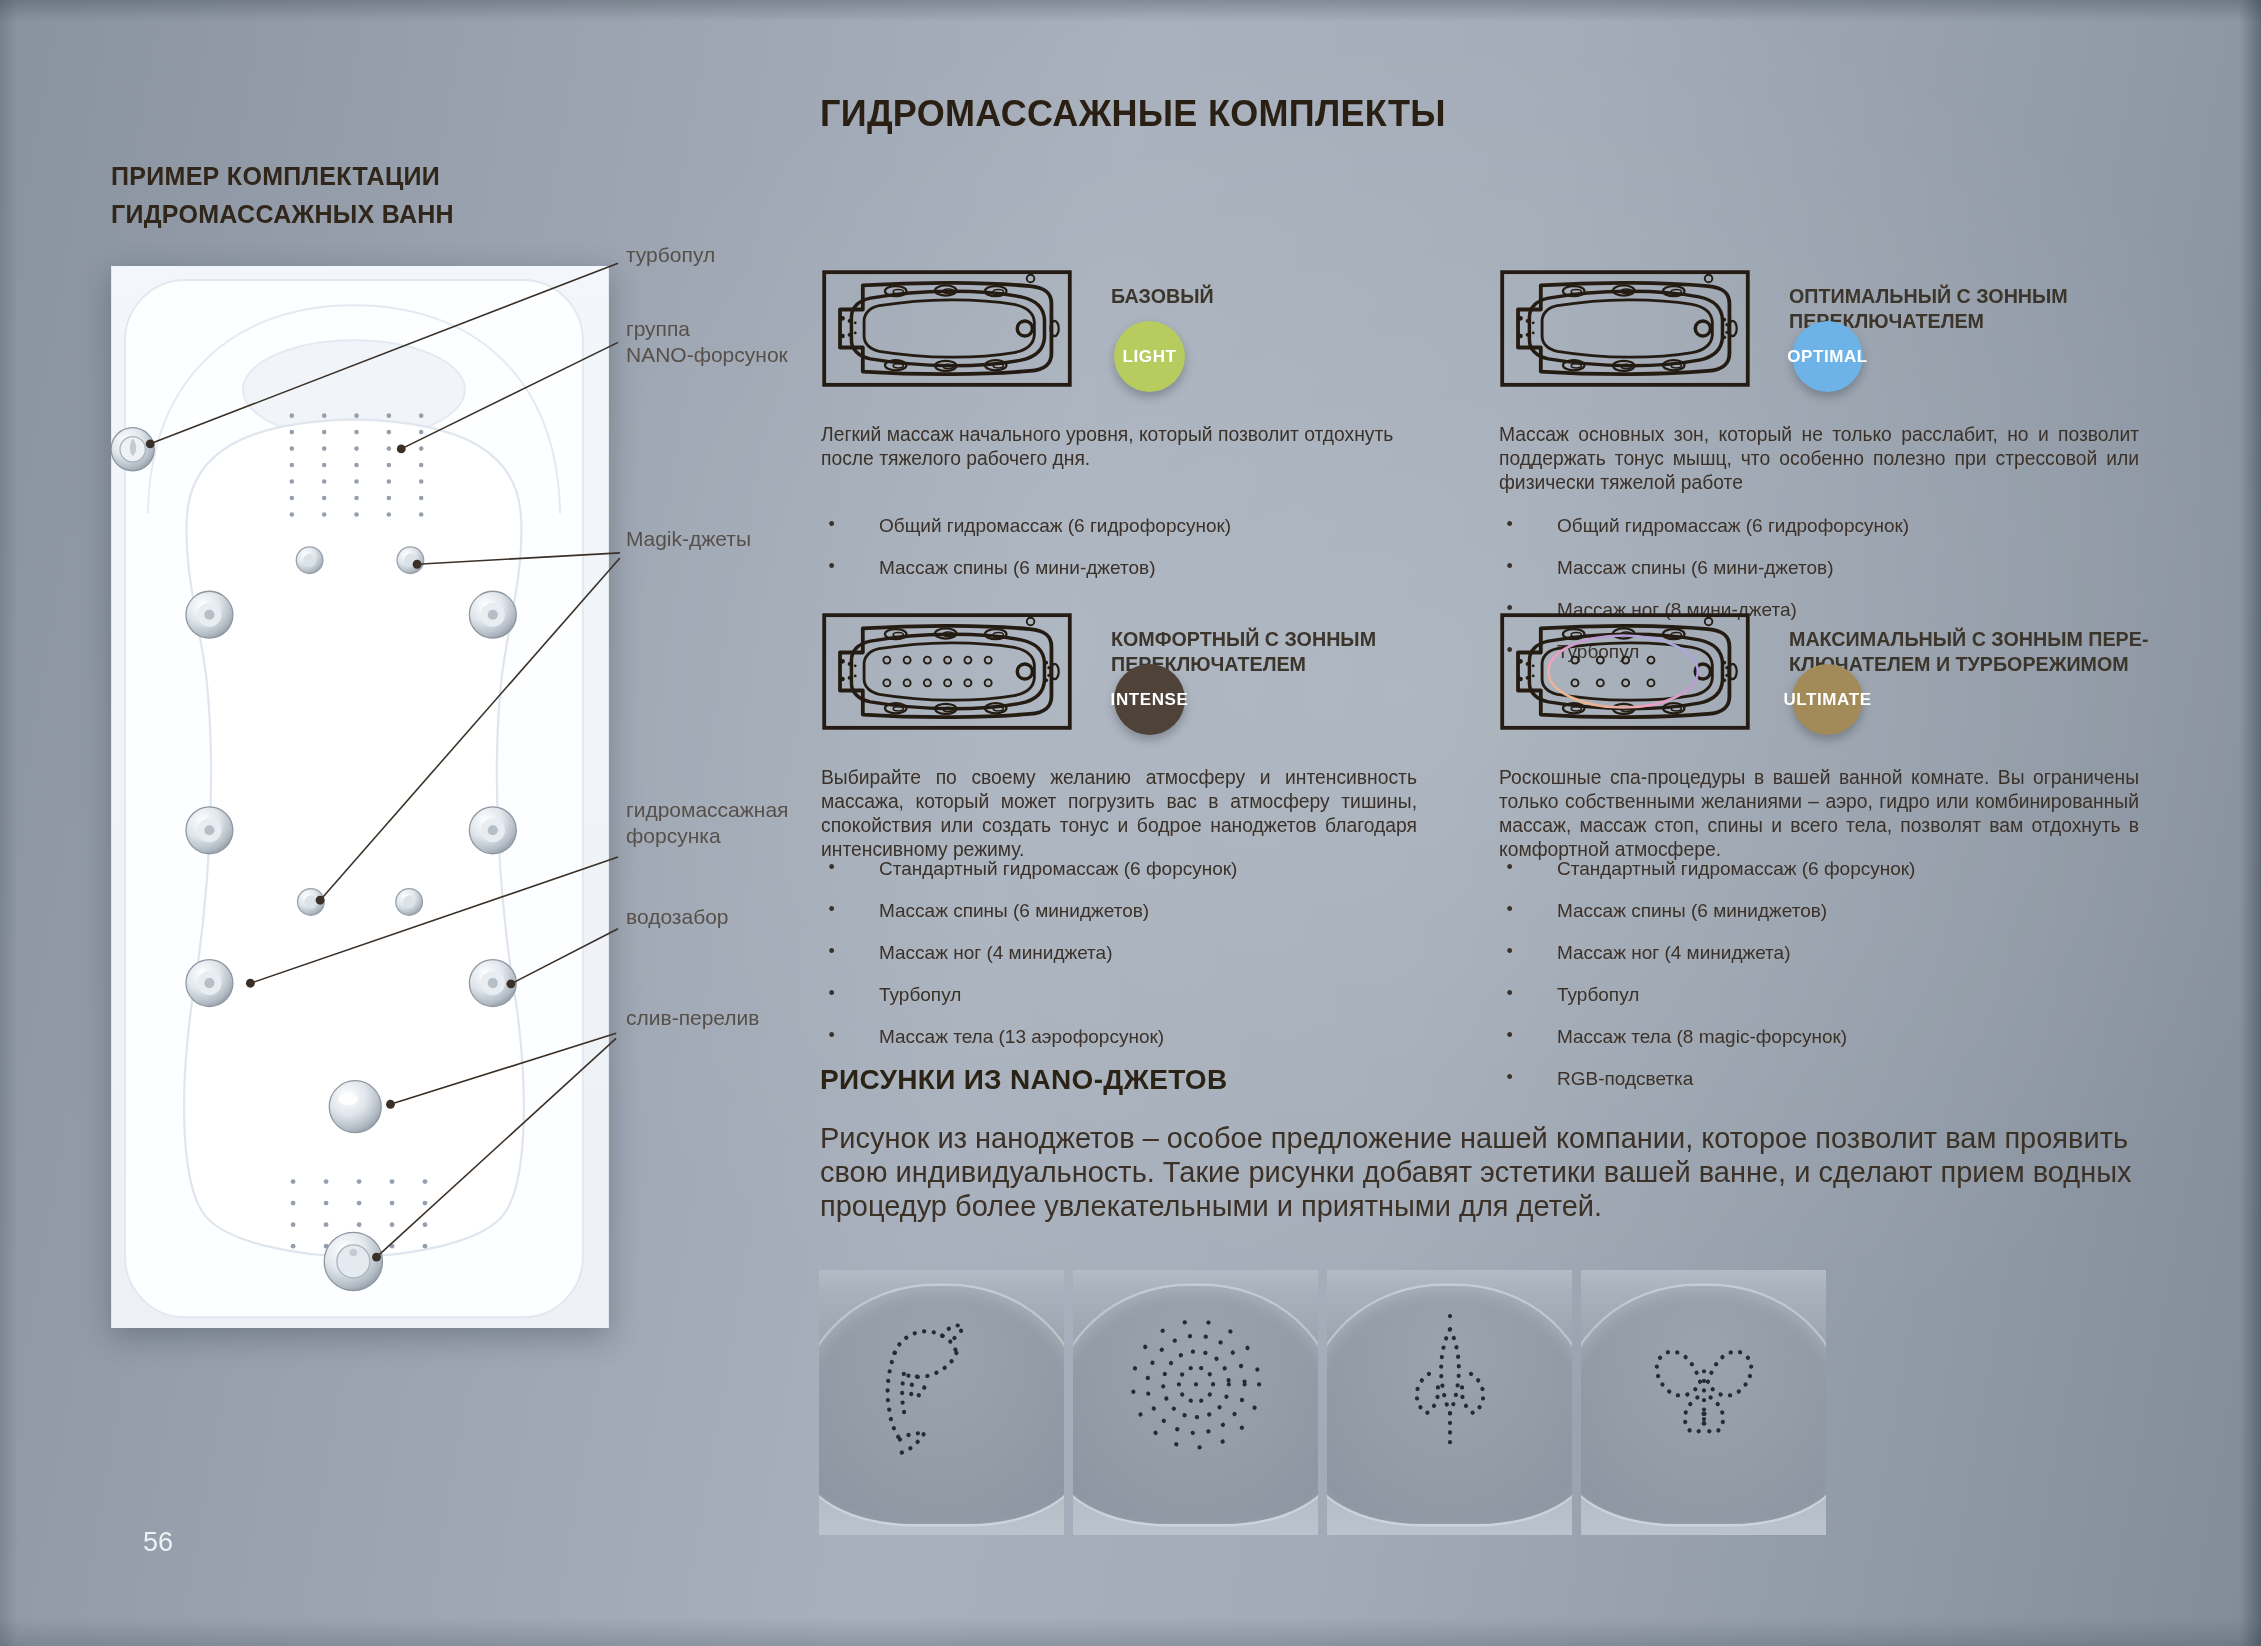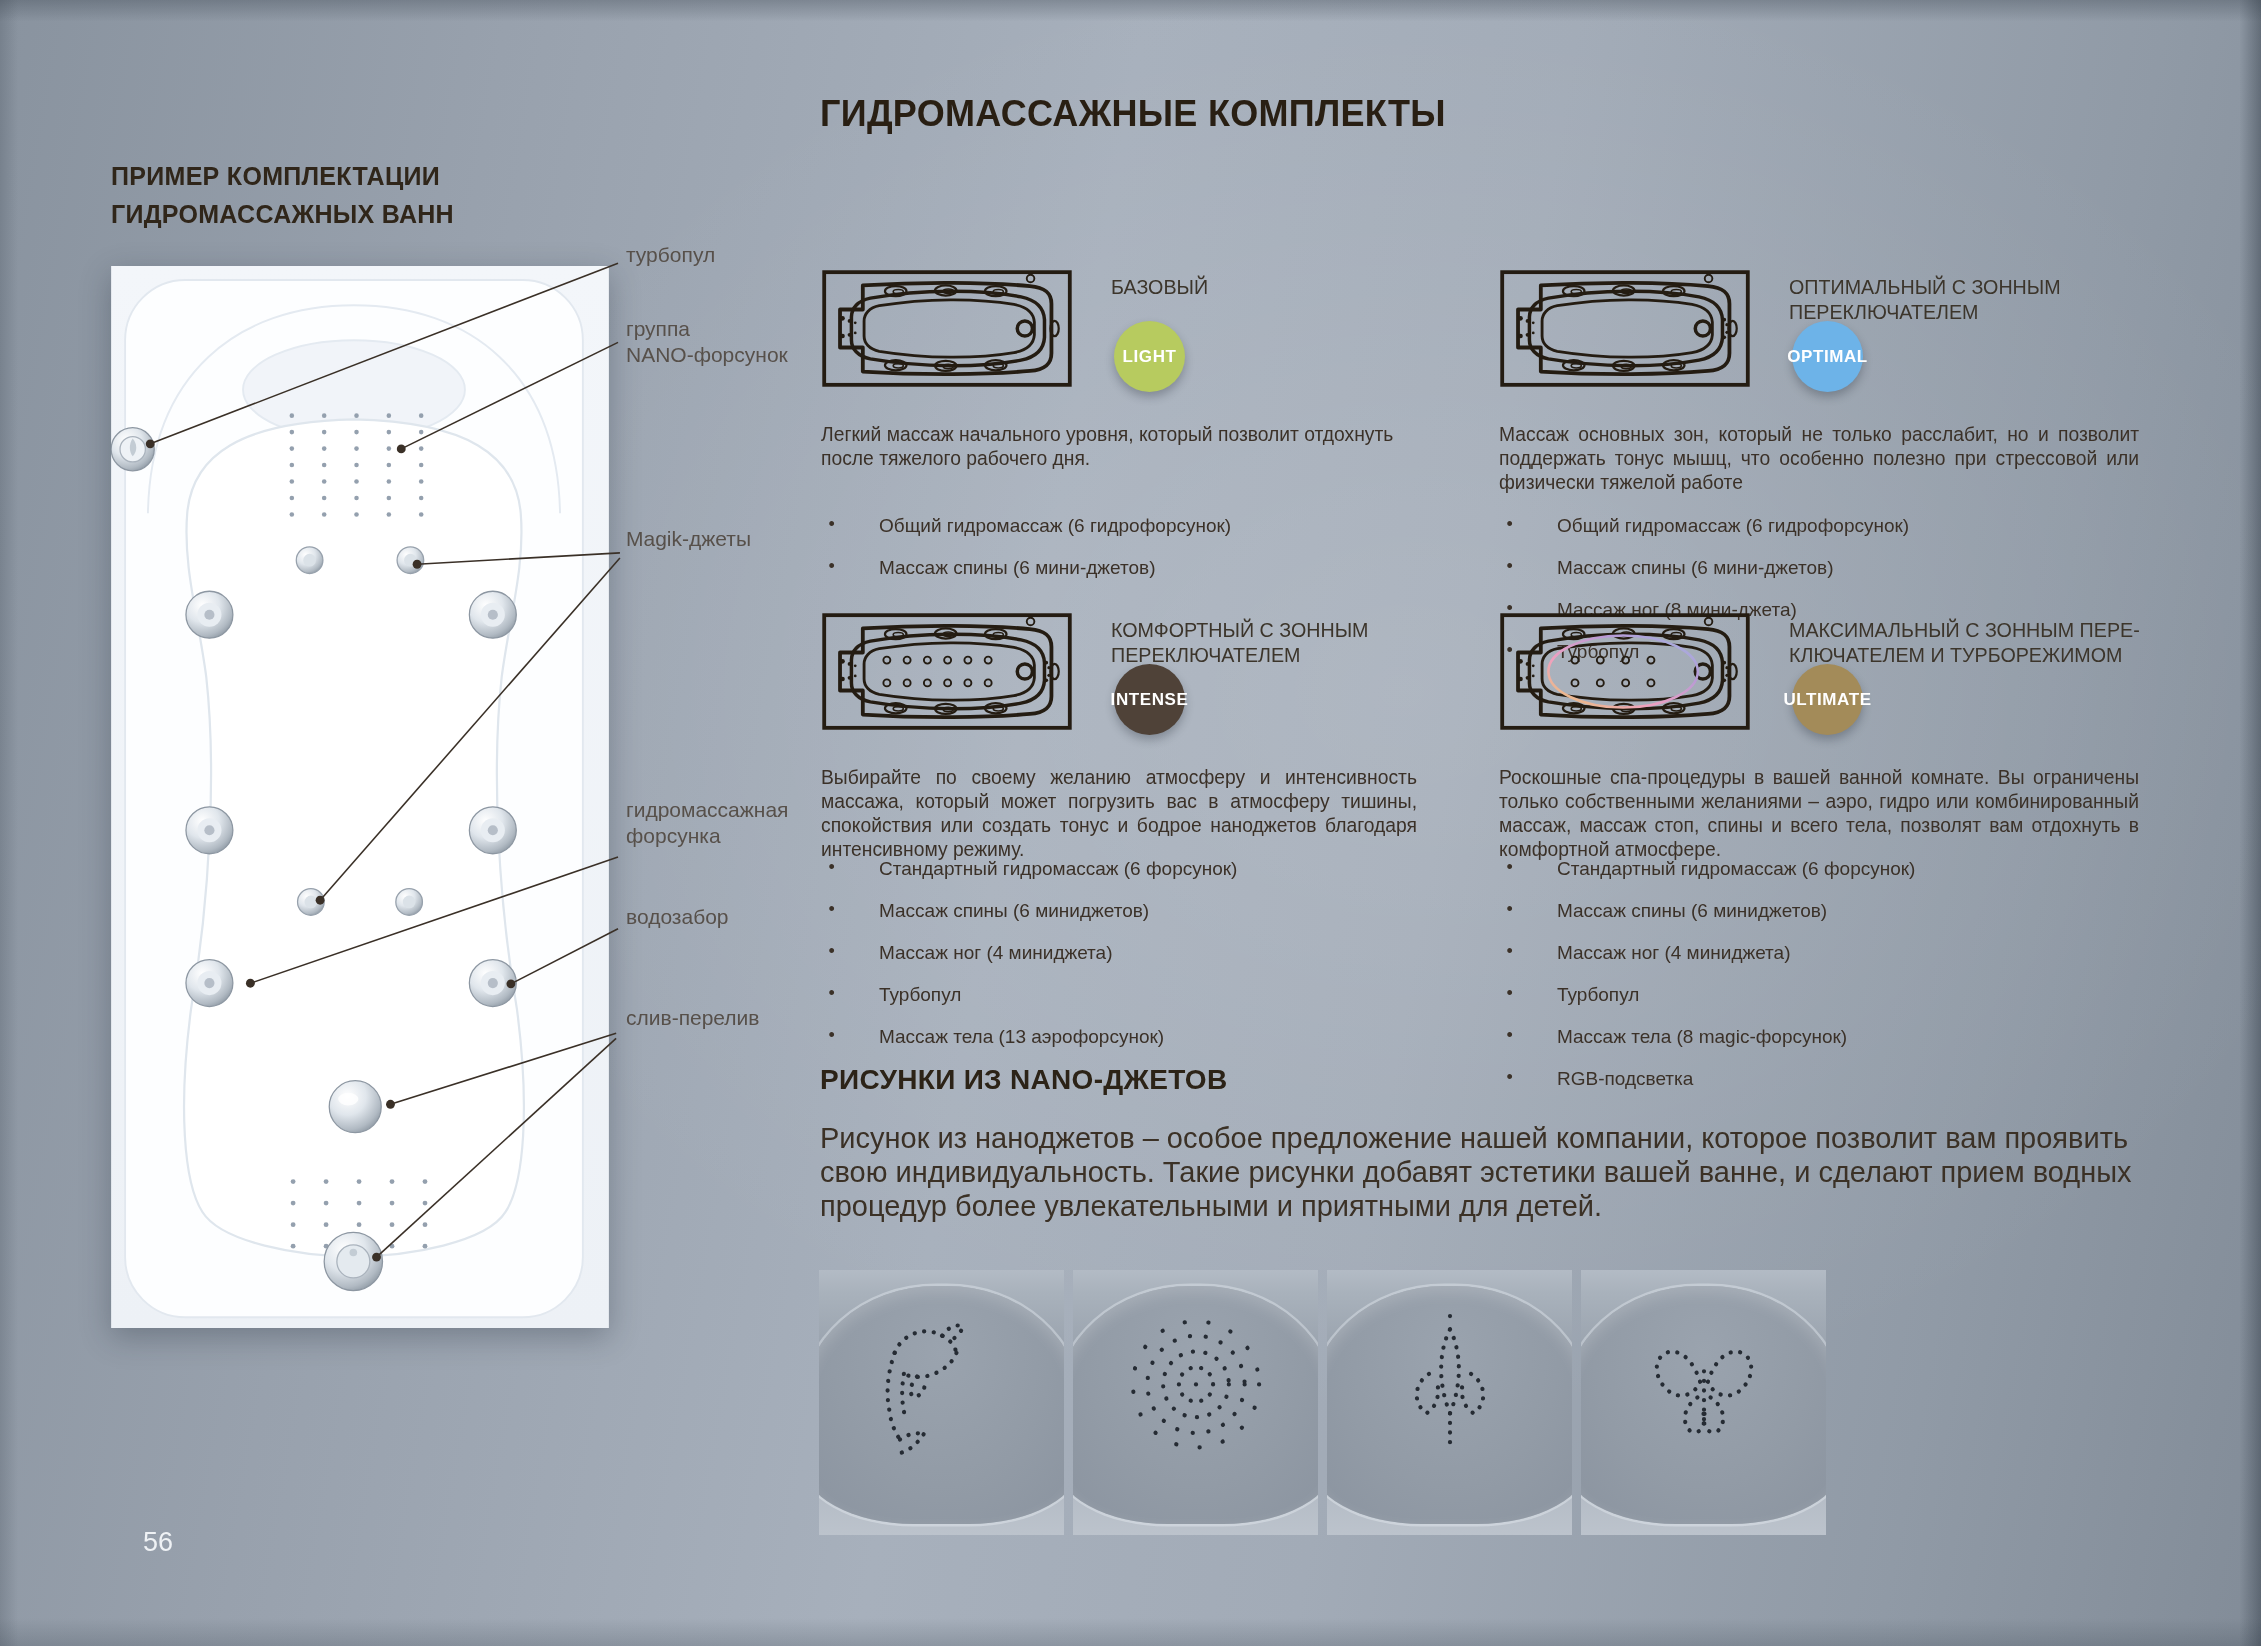--- a/index.html
+++ b/index.html
@@ -31,22 +31,22 @@
   }
   .lines-overlay{position:absolute;left:0;top:0;pointer-events:none;}
   
   .main-title{
     position:absolute;left:820px;top:93px;width:1078px;
     font-size:36px;font-weight:bold;letter-spacing:0.3px;color:#291f13;
   }
   .kit{position:absolute;}
   .kit-diagram{position:absolute;left:0;top:0;}
   .kit-name{
-    position:absolute;left:290px;top:6px;width:406px;
-    font-size:19.7px;line-height:25px;color:#3c352b;
+    position:absolute;left:290px;top:15px;width:406px;
+    font-size:19.7px;line-height:25px;color:#3c352b;font-weight:bold;
   }
   .kit-badge{
     position:absolute;left:293px;top:52px;width:71px;height:71px;border-radius:50%;
     display:flex;align-items:center;justify-content:center;
     color:#fff;font-size:17px;font-weight:bold;letter-spacing:0.6px;
     box-shadow:0 5px 10px rgba(20,28,38,.28);
   }
   .kit-desc{
     position:absolute;left:0;top:154px;width:596px;
     font-size:19.3px;line-height:24px;color:#3b3128;

